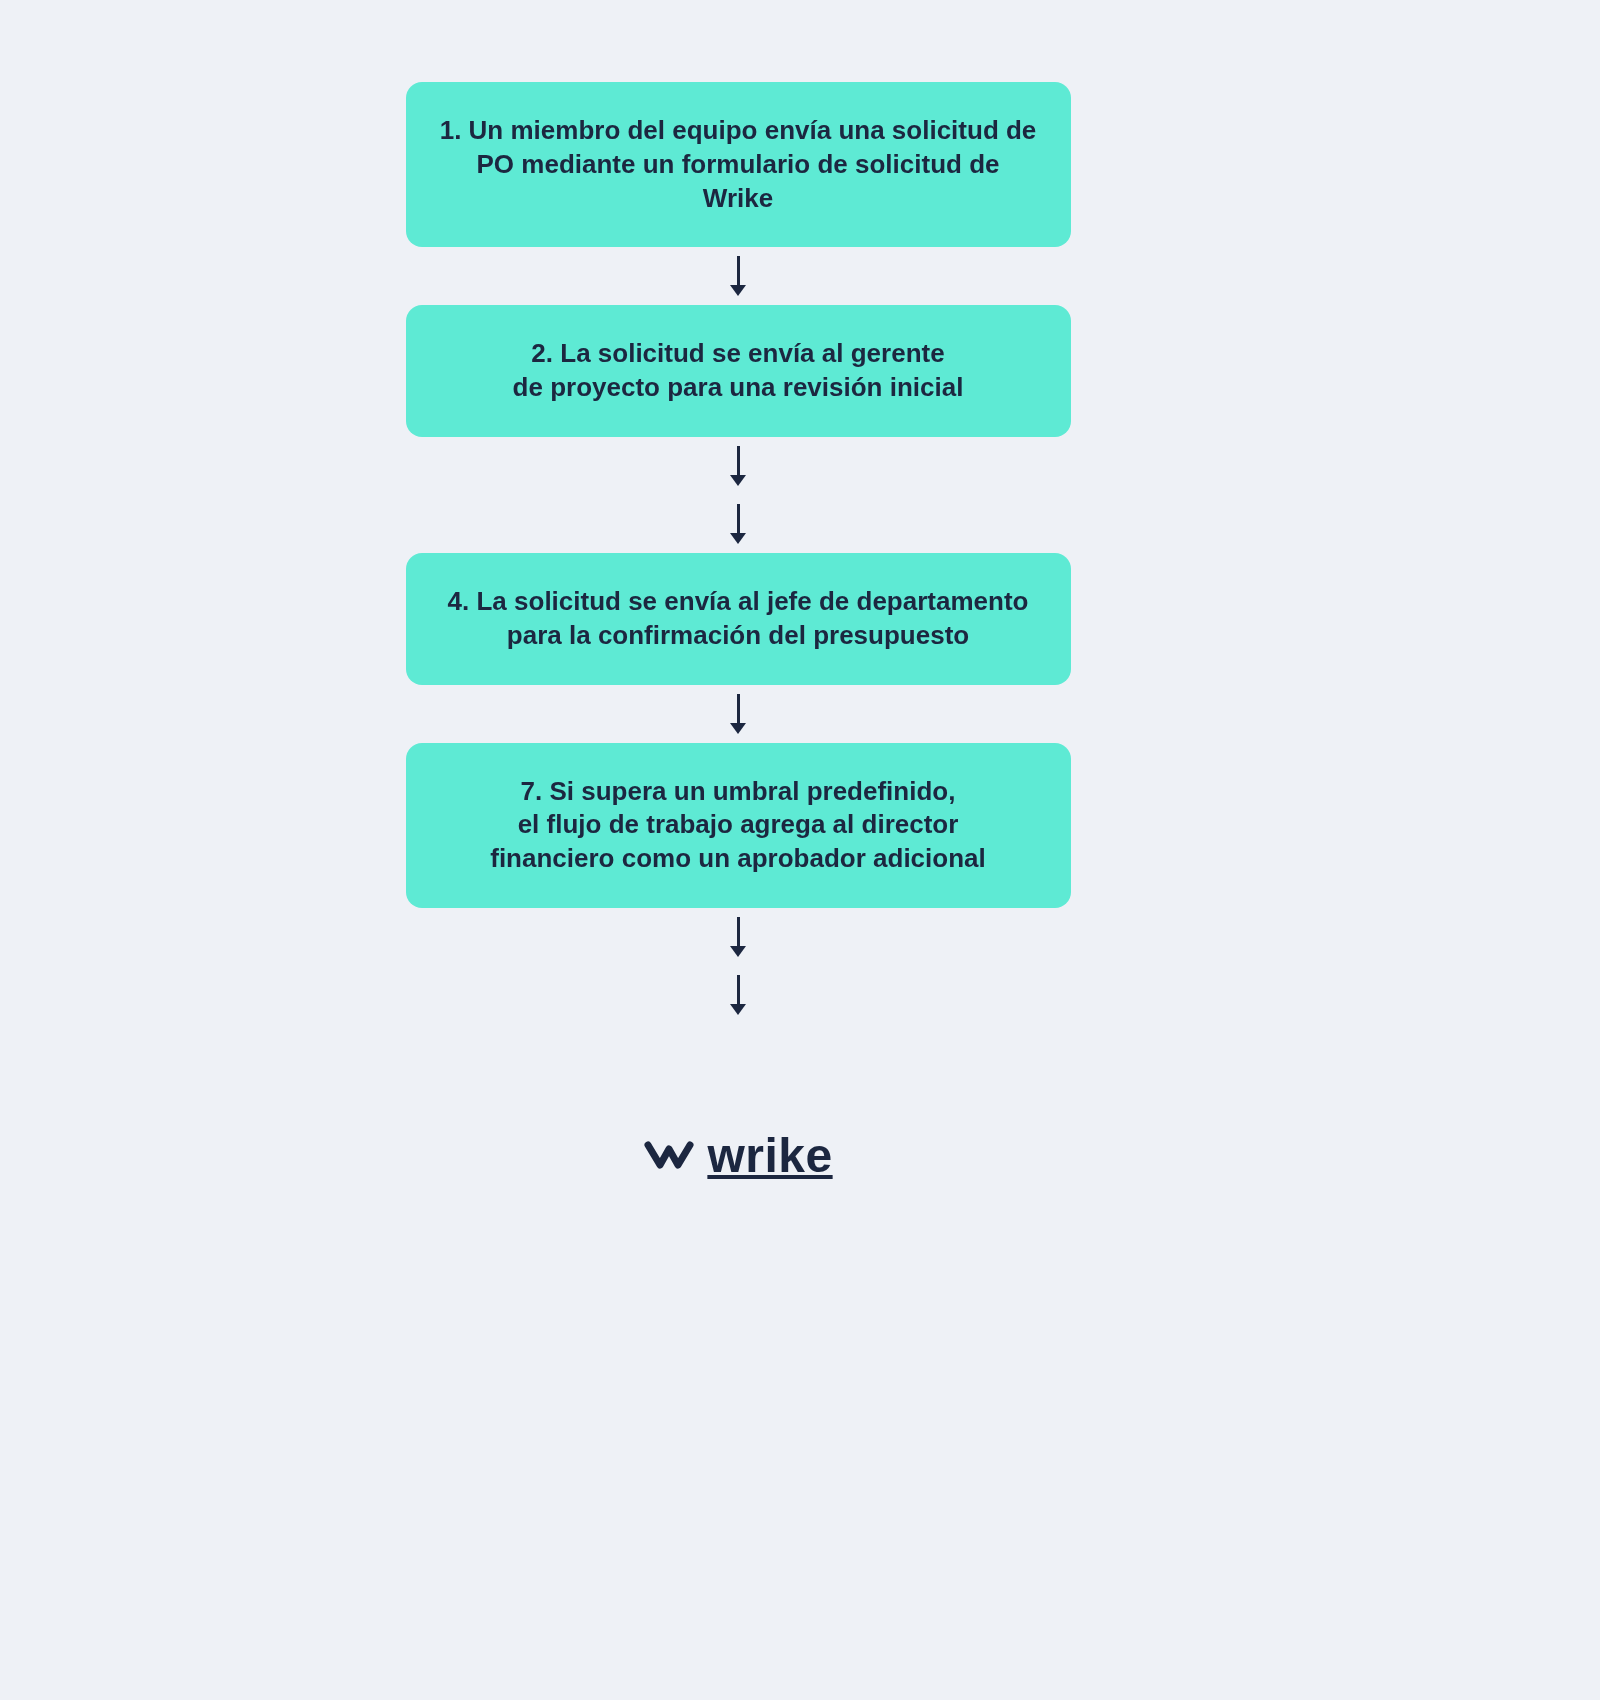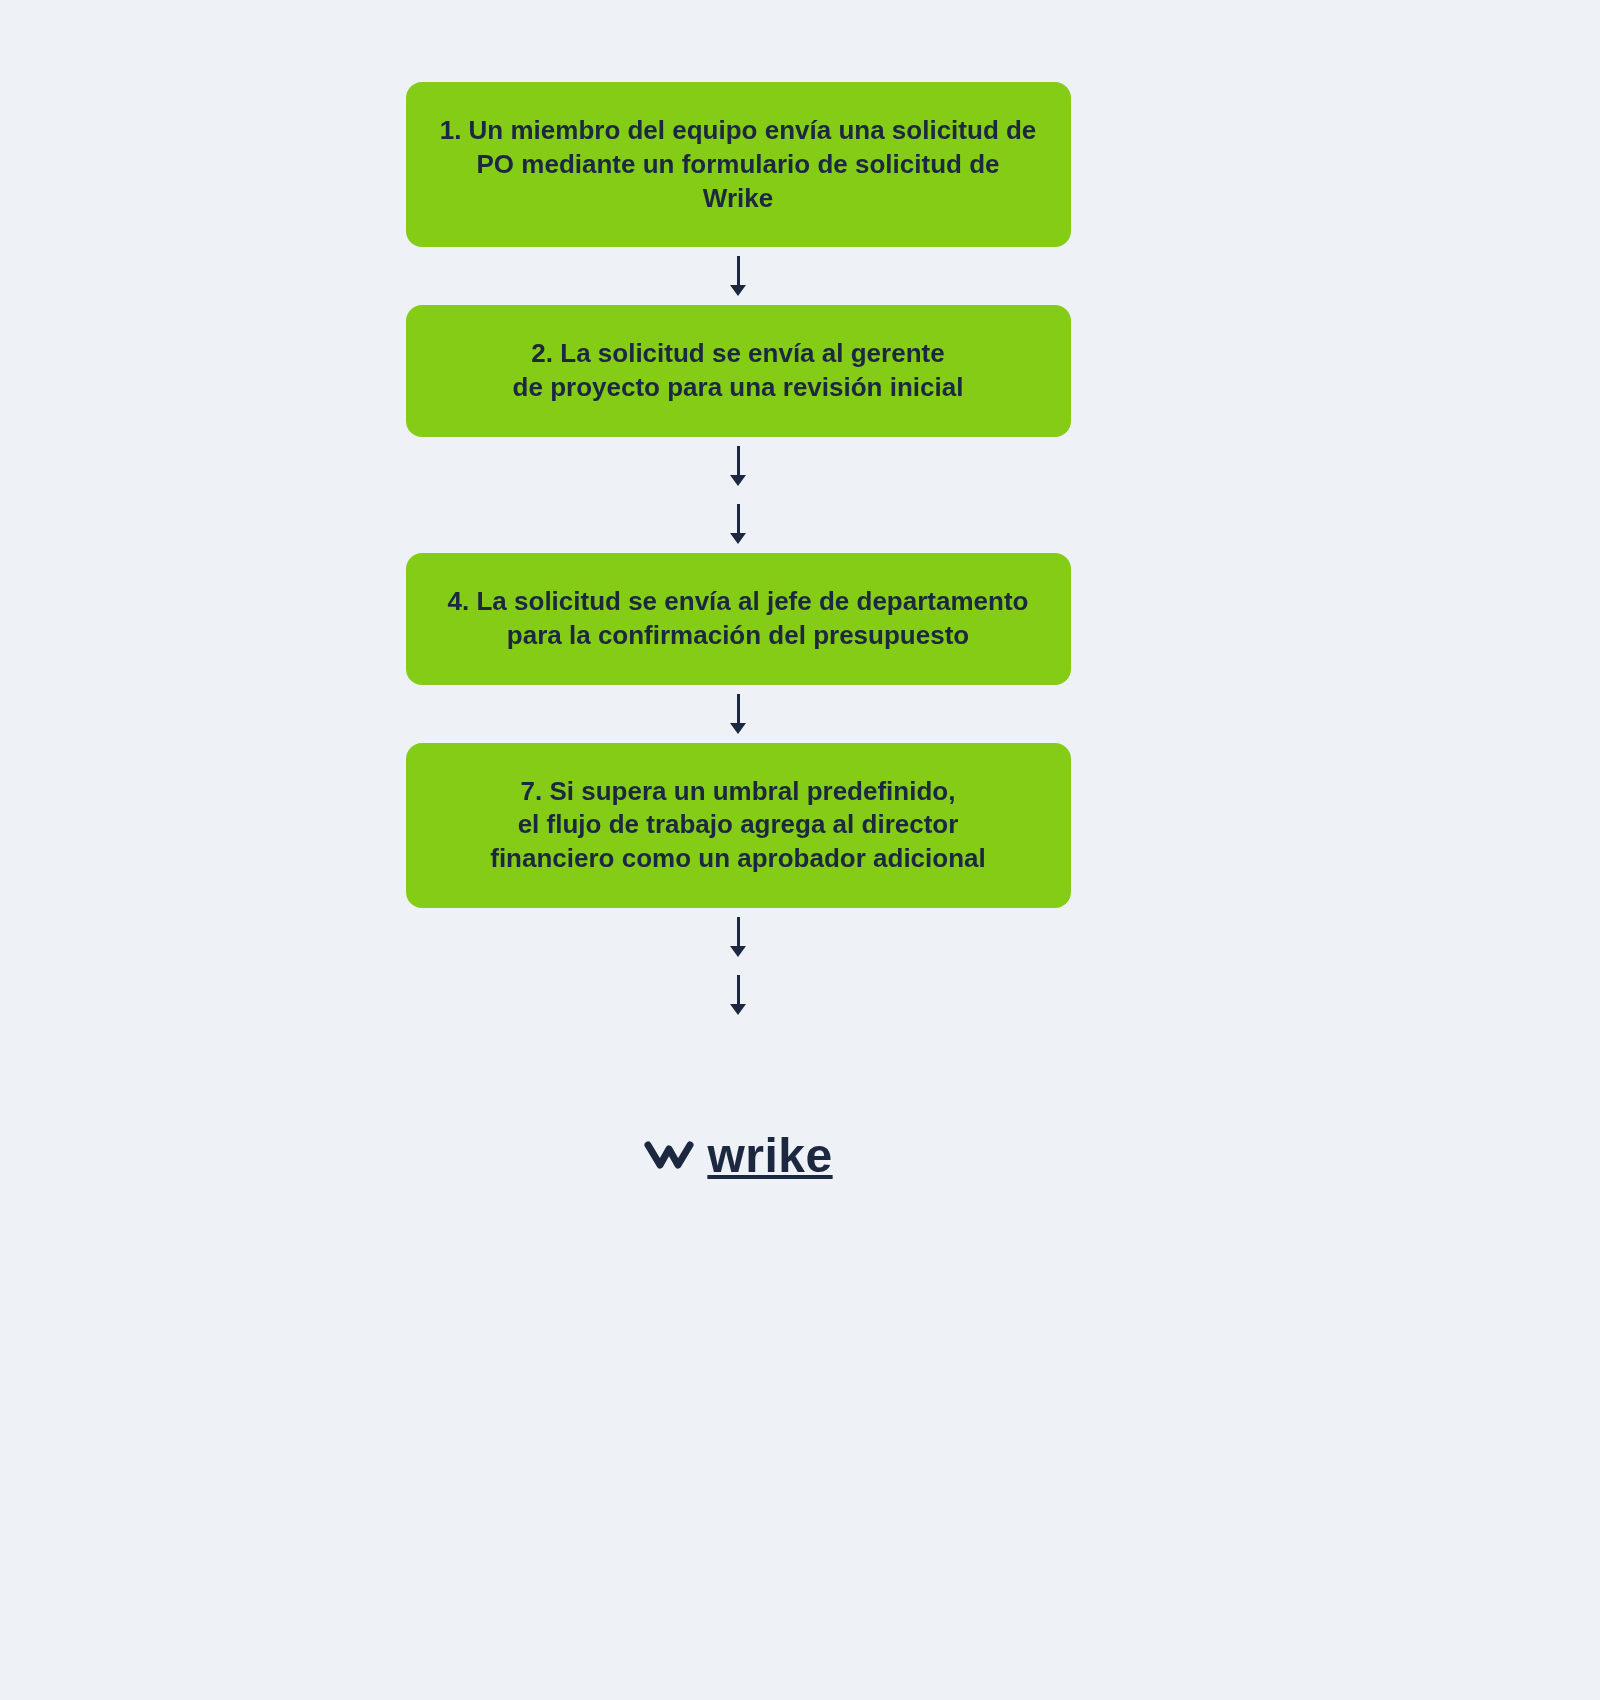--- a/index.html
+++ b/index.html
@@ -31,21 +31,21 @@
     margin: 0 auto;
     display: flex;
     flex-direction: column;
     align-items: center;
     
     transform: translateX(-62px);
   }
   .step {
     width: 100%;
     box-sizing: border-box;
-    background: #84cc16;
+    background: #5eead4;
     border-radius: 16px;
     min-height: 128px;
     display: flex;
     align-items: center;
     justify-content: center;
     padding: 32px 34px;
   }
   .step .step-text {
     white-space: pre-line;
     text-align: center;

